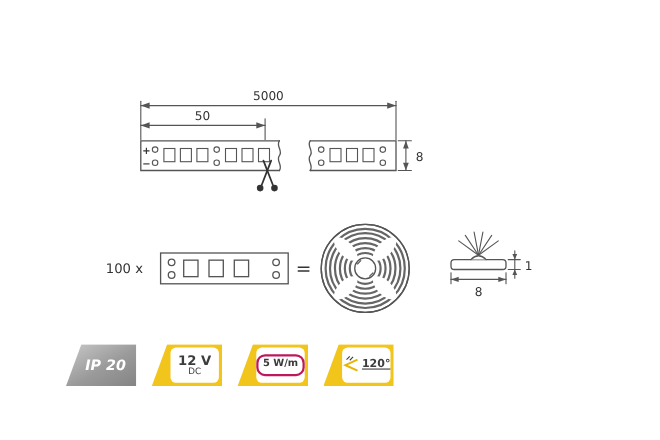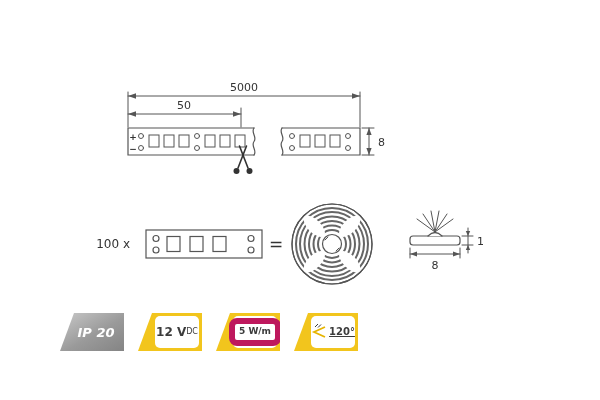--- a/index.html
+++ b/index.html
@@ -12,25 +12,25 @@
   .pm-text{font-size:9px;fill:#333;font-weight:bold;}
 
   .badges{position:absolute;left:60px;top:313px;display:flex;gap:14px;}
   .badge{position:relative;width:64px;height:38px;
          clip-path:polygon(14px 0,100% 0,100% 100%,0 100%);}
   .badge.gray{background:linear-gradient(150deg,#c9c9c9 0%,#9a9a9a 55%,#848484 100%);
               display:flex;align-items:center;justify-content:center;}
   .gray-label{color:#ffffff;font-weight:bold;font-style:italic;font-size:13px;padding-left:8px;}
   .badge.yellow{background:#f2c51d;}
   .badge-inner{position:absolute;left:17px;top:3px;right:3px;bottom:3px;background:#ffffff;
-               border-radius:5px;display:flex;flex-direction:row;align-items:center;justify-content:center;line-height:1.05;}
+               border-radius:5px;display:flex;flex-direction:column;align-items:center;justify-content:center;line-height:1.05;}
   .badge-inner.row{flex-direction:row;gap:2px;text-decoration:underline;}
   .v-main{font-size:12px;font-weight:bold;color:#3c3c3c;}
   .v-sub{font-size:8px;font-weight:normal;color:#3c3c3c;}
-  .pill{border:6px solid #be185d;border-radius:8px;padding:3px 4px;font-size:9px;font-weight:bold;color:#3c3c3c;white-space:nowrap;}
+  .pill{border:2px solid #be185d;border-radius:8px;padding:3px 4px;font-size:9px;font-weight:bold;color:#3c3c3c;white-space:nowrap;}
   .count{font-size:11px;font-weight:bold;font-style:italic;color:#3c3c3c;}
   .chip-icon{margin-bottom:1px;}
   .angle{font-size:10px;font-weight:bold;color:#3c3c3c;}
 </style>
 </head>
 <body>
 
 <div class="page">
 
   <svg class="diagram" width="600" height="300" viewBox="0 0 600 300" stroke-linecap="round">

